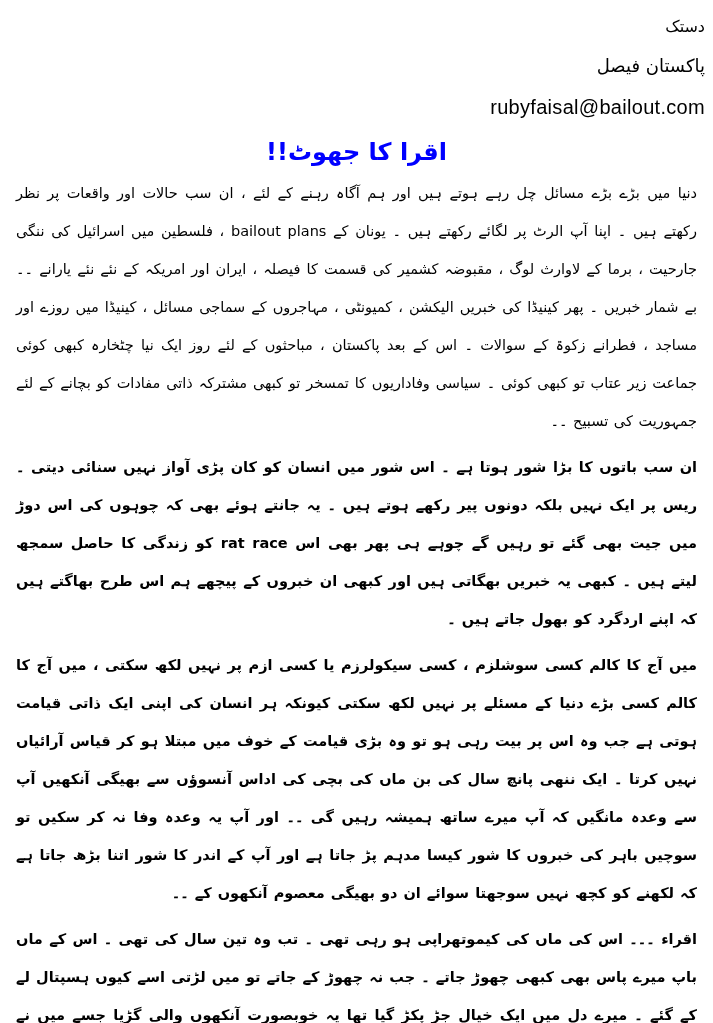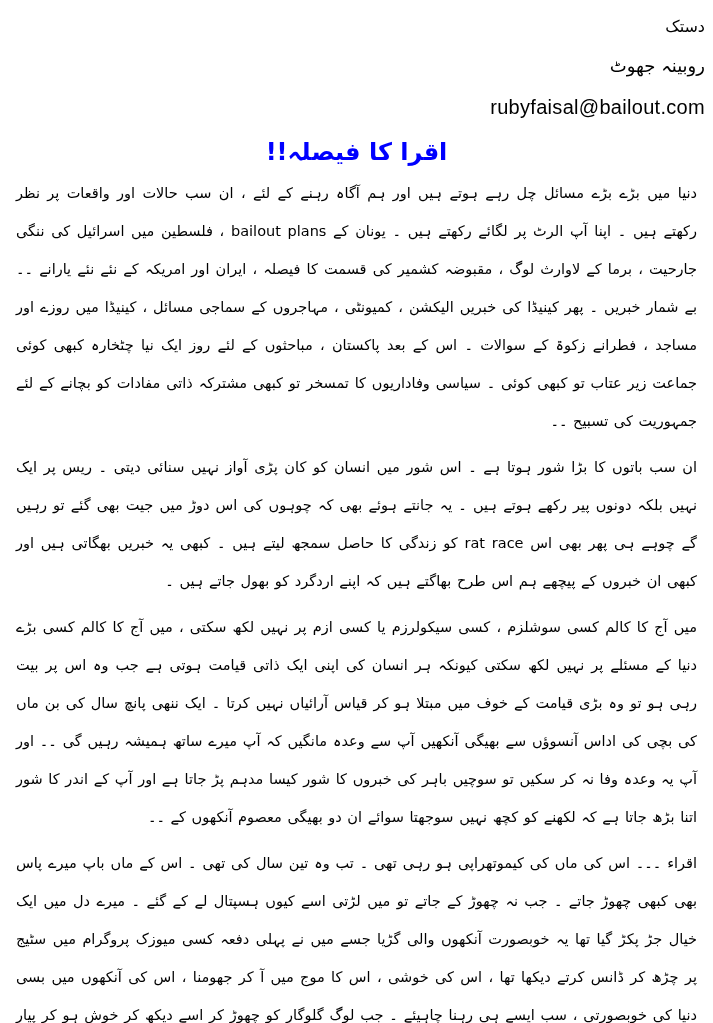--- a/index.html
+++ b/index.html
@@ -59,34 +59,35 @@
     font-size: 14.5px;
     line-height: 38px;
     word-spacing: 1px;
   }
   .article-body p {
     margin: 8px;
     padding: 0;
   }
   .article-body p + p {
     margin-top: 0;
+    font-weight: bold;
   }
 </style>
 </head>
 <body>
 
 <div class="page">
 
   <div class="header">
     <div class="column-name">دستک</div>
-    <div class="author-name">روبینہ جھوٹ</div>
+    <div class="author-name">پاکستان فیصل</div>
     <div class="author-email">rubyfaisal@bailout.com</div>
   </div>
 
-  <h1 class="article-title" style="color: rgb(0, 0, 255);">اقرا کا فیصلہ!!</h1>
+  <h1 class="article-title" style="color: rgb(0, 0, 255);">اقرا کا جھوٹ!!</h1>
 
   <div class="article-body" dir="rtl" lang="ur">
     <p>دنیا میں بڑے بڑے مسائل چل رہے ہوتے ہیں اور ہم آگاہ رہنے کے لئے ، ان سب حالات اور واقعات پر نظر رکھتے ہیں ۔ اپنا آپ الرٹ پر لگائے رکھتے ہیں ۔ یونان کے bailout plans ، فلسطین میں اسرائیل کی ننگی جارحیت ، برما کے لاوارث لوگ ، مقبوضہ کشمیر کی قسمت کا فیصلہ ، ایران اور امریکہ کے نئے نئے یارانے ۔۔ بے شمار خبریں ۔ پھر کینیڈا کی خبریں الیکشن ، کمیونٹی ، مہاجروں کے سماجی مسائل ، کینیڈا میں روزے اور مساجد ، فطرانے زکوۃ کے سوالات ۔ اس کے بعد پاکستان ، مباحثوں کے لئے روز ایک نیا چٹخارہ کبھی کوئی جماعت زیر عتاب تو کبھی کوئی ۔ سیاسی وفاداریوں کا تمسخر تو کبھی مشترکہ ذاتی مفادات کو بچانے کے لئے جمہوریت کی تسبیح ۔۔</p>
     <p>ان سب باتوں کا بڑا شور ہوتا ہے ۔ اس شور میں انسان کو کان پڑی آواز نہیں سنائی دیتی ۔ ریس پر ایک نہیں بلکہ دونوں پیر رکھے ہوتے ہیں ۔ یہ جانتے ہوئے بھی کہ چوہوں کی اس دوڑ میں جیت بھی گئے تو رہیں گے چوہے ہی پھر بھی اس rat race کو زندگی کا حاصل سمجھ لیتے ہیں ۔ کبھی یہ خبریں بھگاتی ہیں اور کبھی ان خبروں کے پیچھے ہم اس طرح بھاگتے ہیں کہ اپنے اردگرد کو بھول جاتے ہیں ۔</p>
     <p>میں آج کا کالم کسی سوشلزم ، کسی سیکولرزم یا کسی ازم پر نہیں لکھ سکتی ، میں آج کا کالم کسی بڑے دنیا کے مسئلے پر نہیں لکھ سکتی کیونکہ ہر انسان کی اپنی ایک ذاتی قیامت ہوتی ہے جب وہ اس پر بیت رہی ہو تو وہ بڑی قیامت کے خوف میں مبتلا ہو کر قیاس آرائیاں نہیں کرتا ۔ ایک ننھی پانچ سال کی بن ماں کی بچی کی اداس آنسوؤں سے بھیگی آنکھیں آپ سے وعدہ مانگیں کہ آپ میرے ساتھ ہمیشہ رہیں گی ۔۔ اور آپ یہ وعدہ وفا نہ کر سکیں تو سوچیں باہر کی خبروں کا شور کیسا مدہم پڑ جاتا ہے اور آپ کے اندر کا شور اتنا بڑھ جاتا ہے کہ لکھنے کو کچھ نہیں سوجھتا سوائے ان دو بھیگی معصوم آنکھوں کے ۔۔</p>
     <p>اقراء ۔۔۔ اس کی ماں کی کیموتھراپی ہو رہی تھی ۔ تب وہ تین سال کی تھی ۔ اس کے ماں باپ میرے پاس بھی کبھی چھوڑ جاتے ۔ جب نہ چھوڑ کے جاتے تو میں لڑتی اسے کیوں ہسپتال لے کے گئے ۔ میرے دل میں ایک خیال جڑ پکڑ گیا تھا یہ خوبصورت آنکھوں والی گڑیا جسے میں نے پہلی دفعہ کسی میوزک پروگرام میں سٹیج پر چڑھ کر ڈانس کرتے دیکھا تھا ، اس کی خوشی ، اس کا موج میں آ کر جھومنا ، اس کی آنکھوں میں بسی دنیا کی خوبصورتی ، سب ایسے ہی رہنا چاہیئے ۔ جب لوگ گلوگار کو چھوڑ کر اسے دیکھ کر خوش ہو کر پیار بھری نظروں سے دیکھ رہے تھے تو میں بس اس خوشی کو جو اقرا کے وجود سے نکل رہی تھی اسے اس کی ذات کا اٹل حصہ بنا دینا چاہتی تھی ۔ یہ پری دنیا کی خوشی ، پیار اور خوبصورتی جذب کرے اور بدلے میں دنیا کو یہی لوٹائے ۔۔۔ بدصورتی ، بیماری یا موت کی صورت اس کے بھولے چہرے کو چھو بھی نہ پائے ۔ مگر میں یہ لڑائی ہار گئی جیسے اس کی ماں زندگی ہاری ، جیتی تو تقدیر کی ستم ظریفی ۔</p>
 
   </div>
 
 </div>

